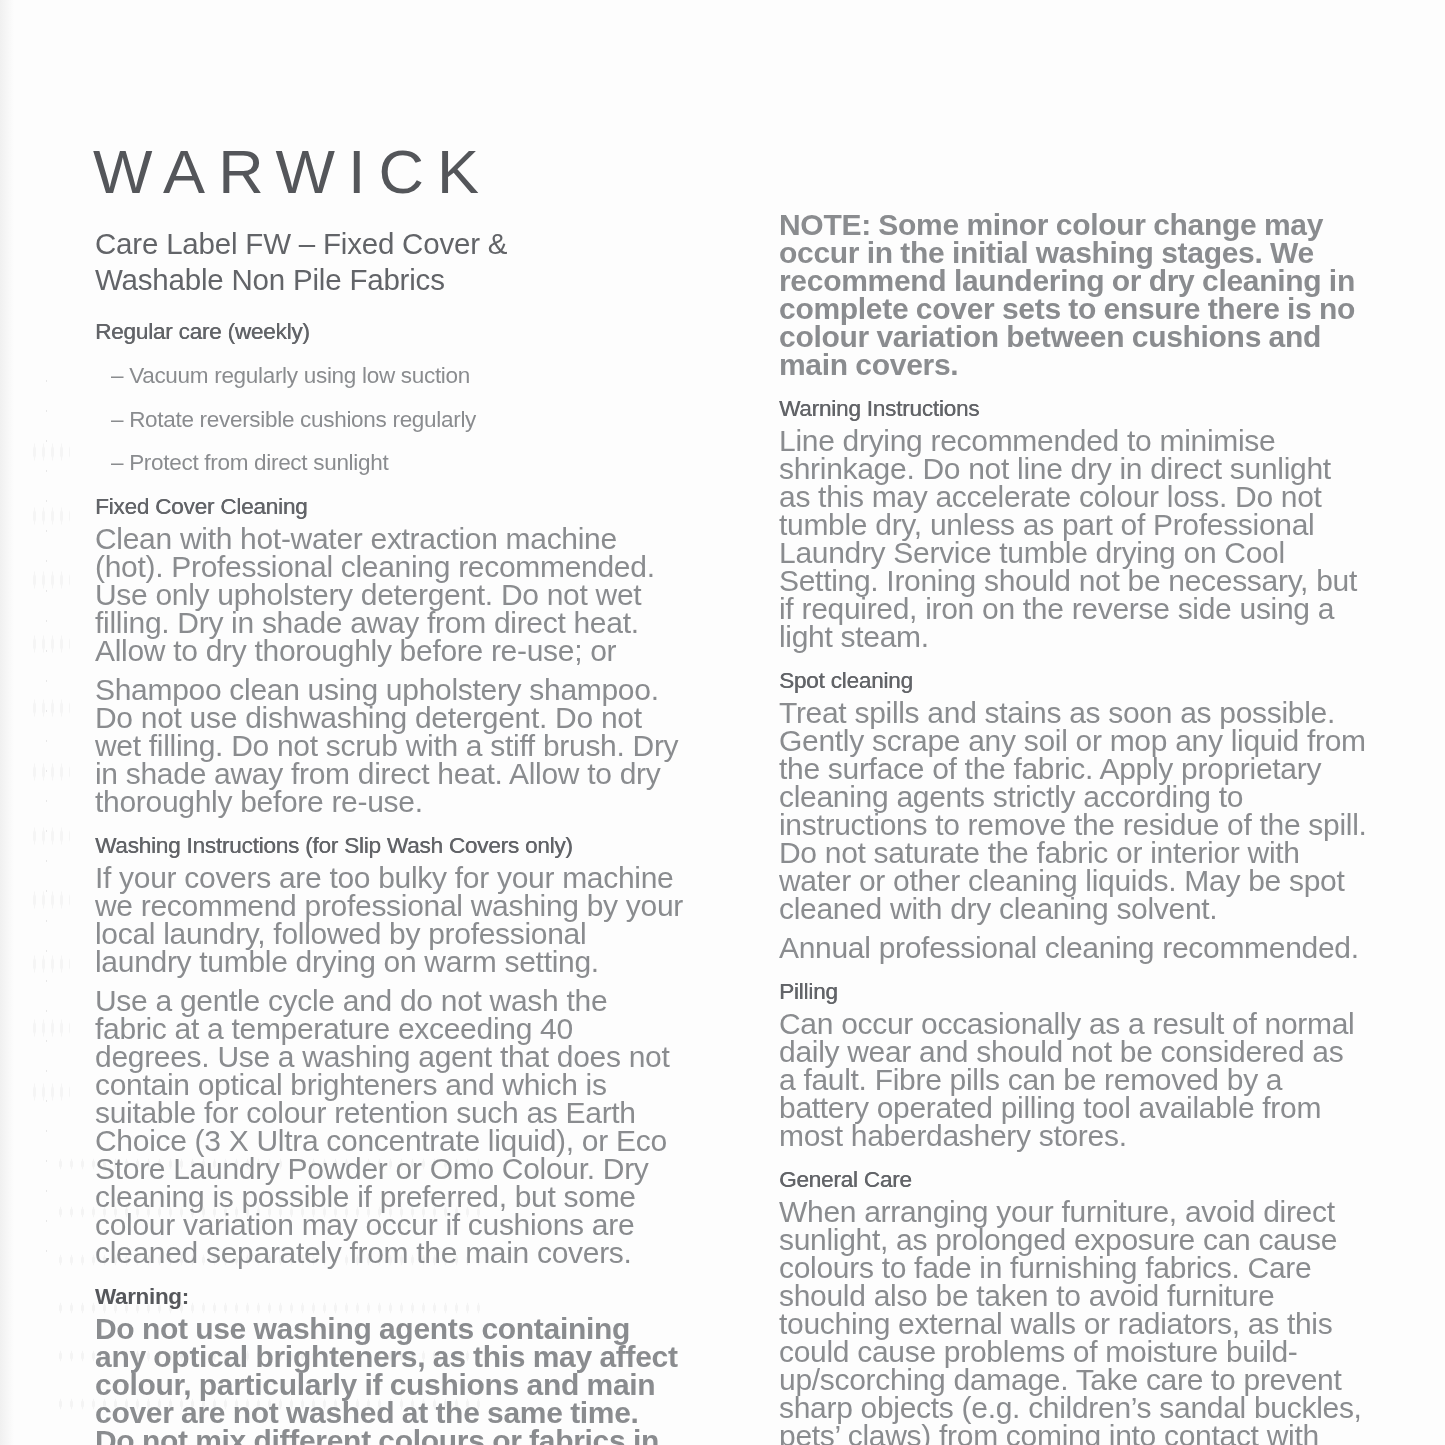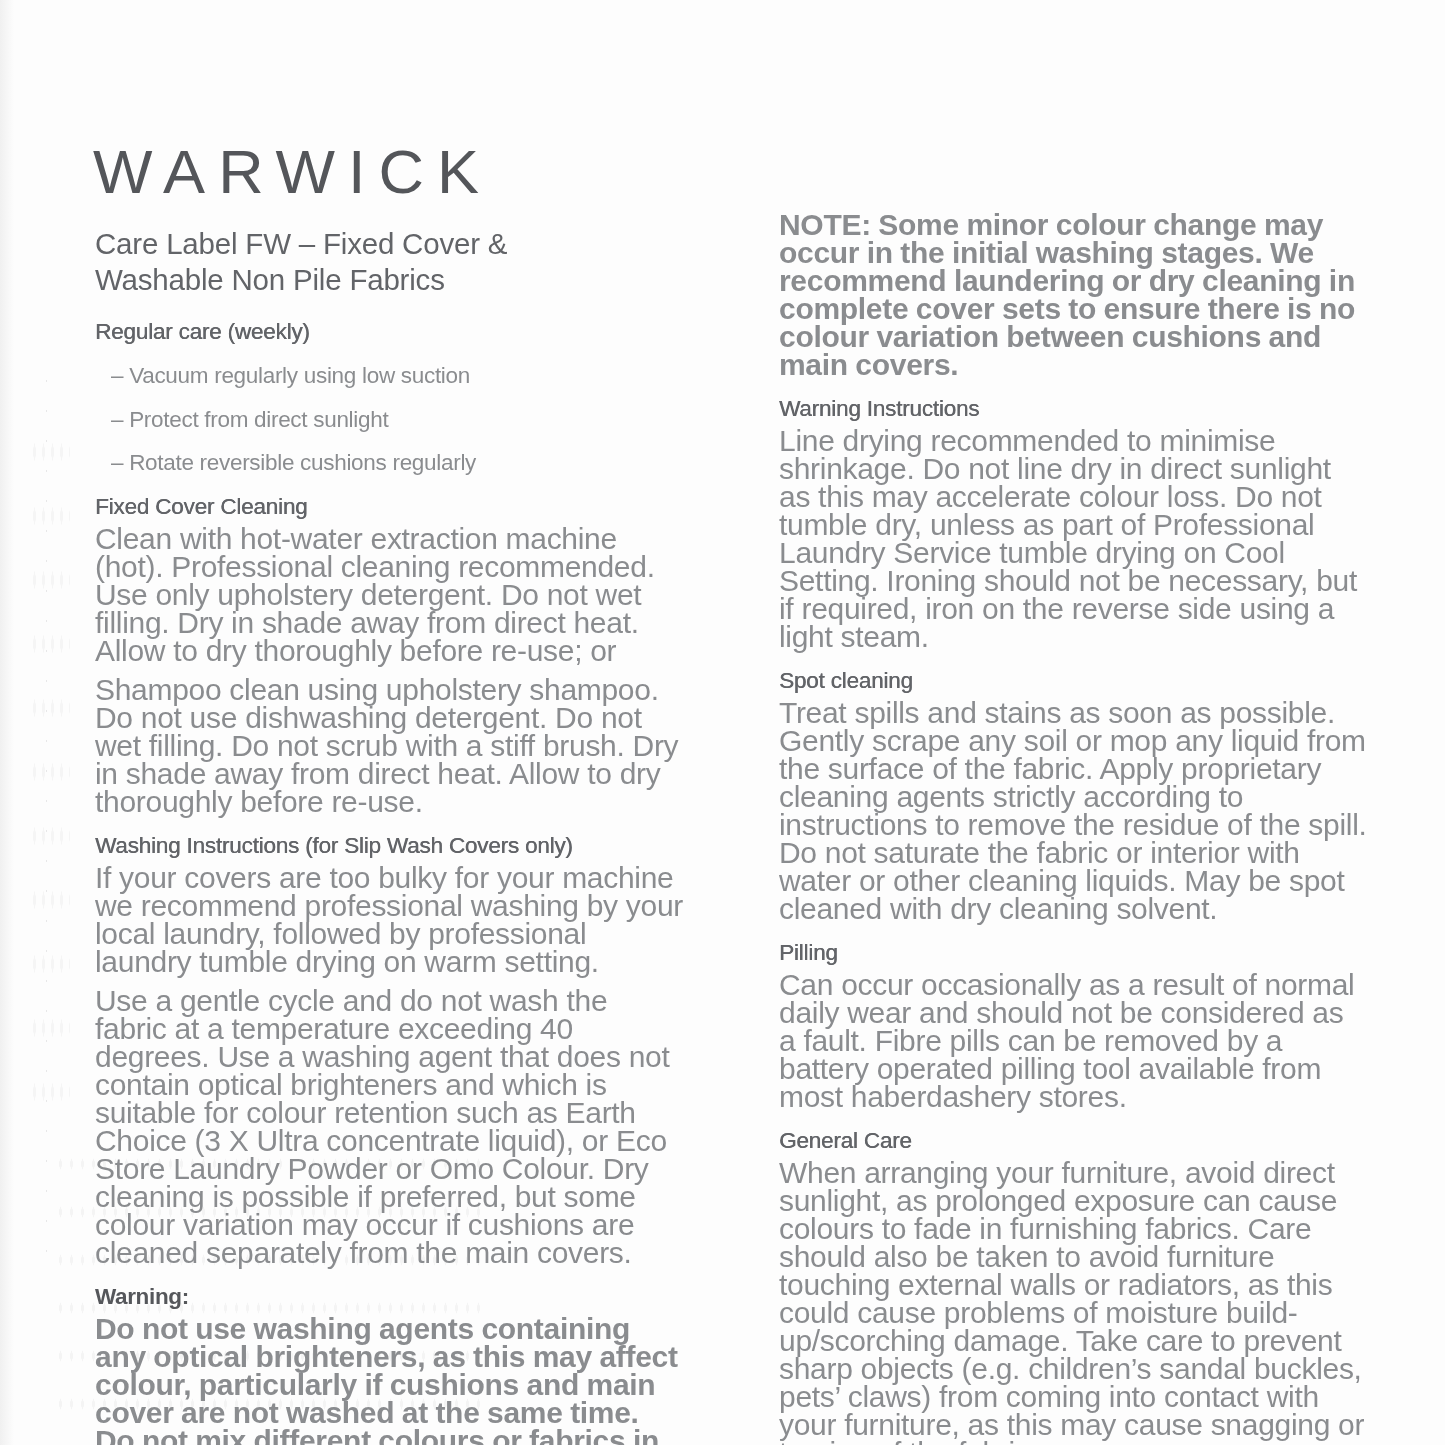--- a/index.html
+++ b/index.html
@@ -91,22 +91,22 @@
 
     <div class="col left">
       <h1 class="doc-title">
         <span>Care Label FW – Fixed Cover &amp;</span><br>
         <span>Washable Non Pile Fabrics</span>
       </h1>
 
       <section>
         <div class="h">Regular care (weekly)</div>
         <p class="line">– Vacuum regularly using low suction</p>
+        <p class="line">– Rotate reversible cushions regularly</p>
         <p class="line">– Protect from direct sunlight</p>
-        <p class="line">– Rotate reversible cushions regularly</p>
       </section>
 
       <section>
         <div class="h">Fixed Cover Cleaning</div>
         <p class="t">Clean with hot-water extraction machine (hot). Professional cleaning recommended. Use only upholstery detergent. Do not wet filling. Dry in shade away from direct heat. Allow to dry thoroughly before re-use; or</p>
         <p class="t">Shampoo clean using upholstery shampoo. Do not use dishwashing detergent. Do not wet filling. Do not scrub with a stiff brush. Dry in shade away from direct heat. Allow to dry thoroughly before re-use.</p>
       </section>
 
       <section>
         <div class="h">Washing Instructions (for Slip Wash Covers only)</div>
@@ -124,20 +124,21 @@
       <p class="t b note">NOTE: Some minor colour change may occur in the initial washing stages. We recommend laundering or dry cleaning in complete cover sets to ensure there is no colour variation between cushions and main covers.</p>
 
       <section>
         <div class="h">Warning Instructions</div>
         <p class="t">Line drying recommended to minimise shrinkage. Do not line dry in direct sunlight as this may accelerate colour loss. Do not tumble dry, unless as part of Professional Laundry Service tumble drying on Cool Setting. Ironing should not be necessary, but if required, iron on the reverse side using a light steam.</p>
       </section>
 
       <section>
         <div class="h">Spot cleaning</div>
         <p class="t">Treat spills and stains as soon as possible. Gently scrape any soil or mop any liquid from the surface of the fabric. Apply proprietary cleaning agents strictly according to instructions to remove the residue of the spill. Do not saturate the fabric or interior with water or other cleaning liquids. May be spot cleaned with dry cleaning solvent.</p>
+        <p class="t">Annual professional cleaning recommended.</p>
       </section>
 
       <section>
       </section>
 
       <section>
         <div class="h">Pilling</div>
         <p class="t">Can occur occasionally as a result of normal daily wear and should not be considered as a fault. Fibre pills can be removed by a battery operated pilling tool available from most haberdashery stores.</p>
       </section>
 

